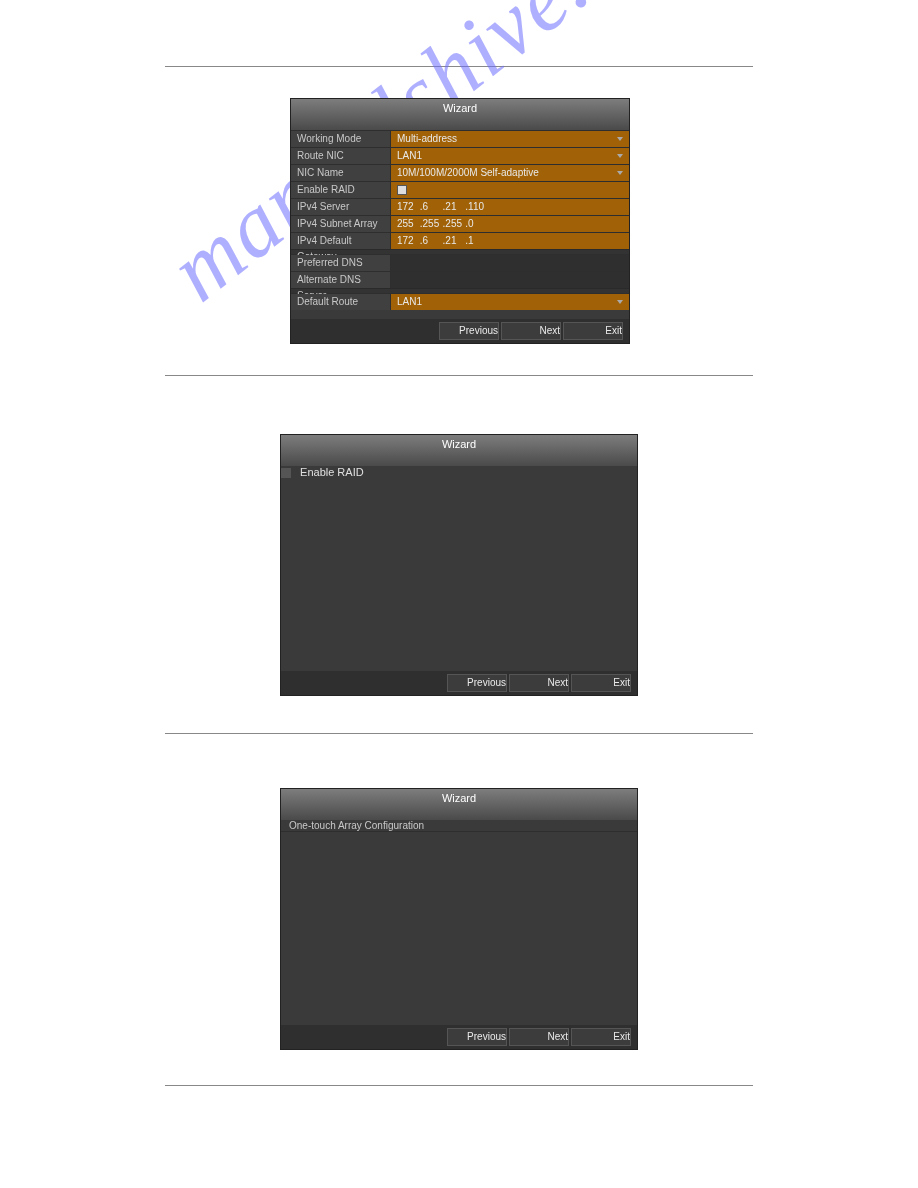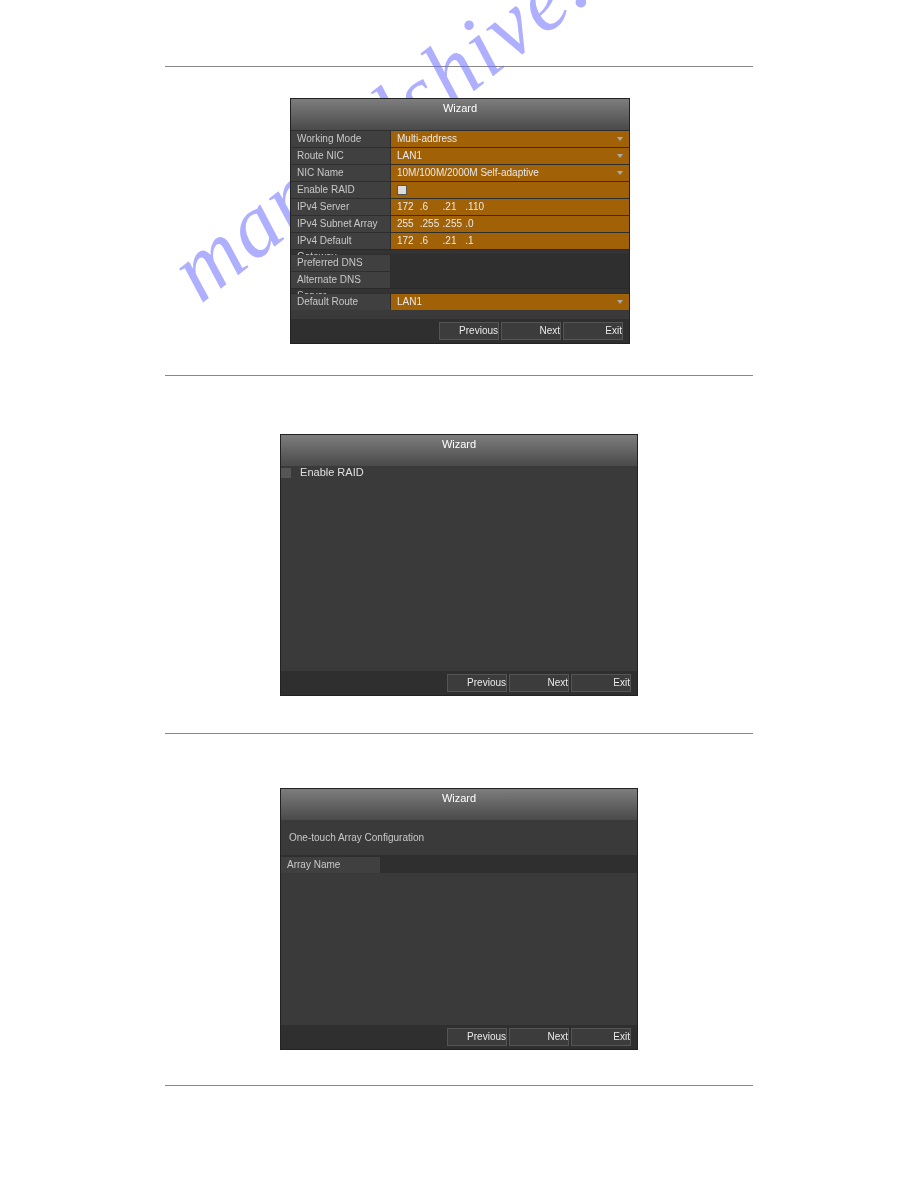--- a/index.html
+++ b/index.html
@@ -235,25 +235,21 @@
     </div>
     <div class="footer">
       <div class="btn">Previous</div>
       <div class="btn">Next</div>
       <div class="btn">Exit</div>
     </div>
   </div>
 
   <div class="panel" style="top:788px;left:280px;width:356px;height:260px">
     <div class="titlebar">Wizard</div>
-    <div style="padding:12px 8px;font-size:10px;color:#c8c8c8;border-bottom:1px solid #2e2e2e">One-touch Array Configuration</div>
-    <div class="row">
-      <div class="label">Array Name</div>
-      <div class="value dark"></div>
-    </div>
+    <div style="padding:0 8px;font-size:10px;color:#c8c8c8;border-bottom:1px solid #2e2e2e">One-touch Array Configuration</div>
     <div class="footer">
       <div class="btn">Previous</div>
       <div class="btn">Next</div>
       <div class="btn">Exit</div>
     </div>
   </div>
 
 </div>
 
 </body></html>

